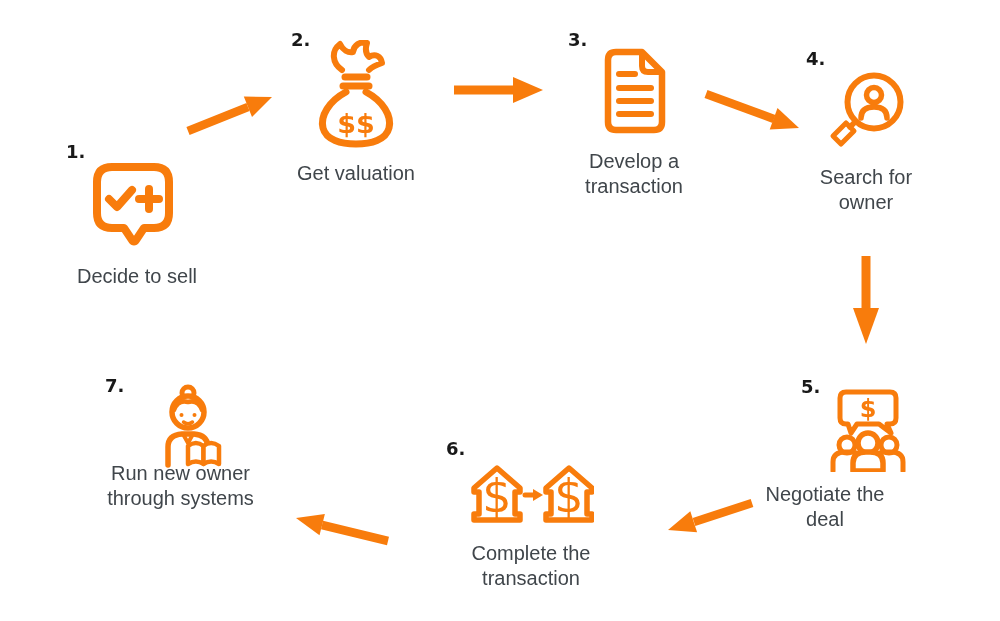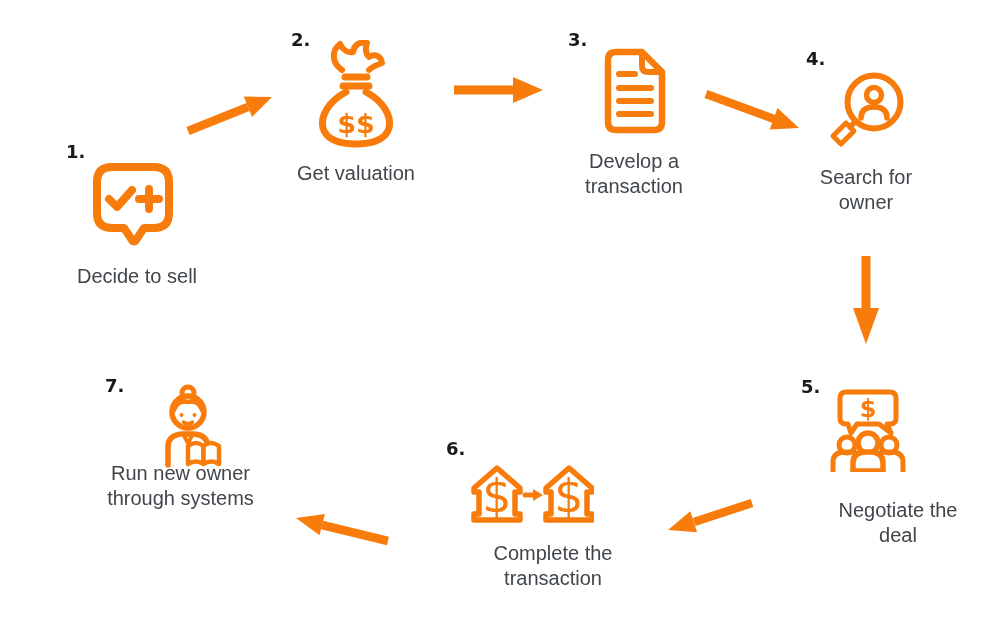--- a/index.html
+++ b/index.html
@@ -113,34 +113,34 @@
     <svg class="ic" style="left:826px;top:388px;" width="84" height="84" viewBox="0 0 84 84">
       <path class="st" stroke-width="5" d="M 20 4 L 64 4 Q 70 4 70 10 L 70 30 Q 70 36 64 36 L 61 36 L 65 45 L 53 36 L 31 36 L 25 45 L 22 36 L 20 36 Q 14 36 14 30 L 14 10 Q 14 4 20 4 Z"></path>
       <text class="money" x="42" y="29" font-size="24" font-weight="600" text-anchor="middle">$</text>
       <circle class="st" stroke-width="5" cx="21" cy="57" r="8"></circle>
       <path class="st" stroke-width="5" d="M 7 83 L 7 74 Q 7 64 19 64 L 25 64 Q 31 64 34 68"></path>
       <circle class="st" stroke-width="5" cx="63" cy="57" r="8"></circle>
       <path class="st" stroke-width="5" d="M 77 83 L 77 74 Q 77 64 65 64 L 59 64 Q 53 64 50 68"></path>
       <circle class="stw" stroke-width="5.5" cx="42" cy="55" r="10"></circle>
       <path class="stw" stroke-width="5.5" d="M 27 83 L 27 75 Q 27 64 40 64 L 44 64 Q 57 64 57 75 L 57 83 Z"></path>
     </svg>
-    <div class="label" style="left:823px;top:482px;width:150px;margin-top:16px;">Negotiate the deal</div>
+    <div class="label" style="left:750px;top:482px;width:150px;">Negotiate the deal</div>
   </div>
 
   <div>
     <span class="num" style="left:446px;top:440px;">6.</span>
     <svg class="ic" style="left:468px;top:463px;" width="126" height="64" viewBox="0 0 126 64">
       <path class="st" stroke-width="5.5" d="M 6 57 L 6 51 L 11 51 L 11 29 L 6 29 L 6 25 L 29 5 L 52 25 L 52 29 L 47 29 L 47 51 L 52 51 L 52 57 Z"></path>
       <text class="money" x="29" y="49" font-size="46" font-weight="500" text-anchor="middle">$</text>
       <line x1="57" y1="32" x2="66" y2="32" stroke="var(--accent)" stroke-width="5" stroke-linecap="round"></line>
       <polygon points="75,32 65,26 65,38" fill="var(--accent)"></polygon>
       <path class="st" stroke-width="5.5" d="M 78 57 L 78 51 L 83 51 L 83 29 L 78 29 L 78 25 L 101 5 L 124 25 L 124 29 L 119 29 L 119 51 L 124 51 L 124 57 Z"></path>
       <text class="money" x="101" y="49" font-size="46" font-weight="500" text-anchor="middle">$</text>
     </svg>
-    <div class="label" style="left:473px;top:541px;width:160px;">Complete the transaction</div>
+    <div class="label" style="left:451px;top:541px;width:160px;">Complete the transaction</div>
   </div>
 
   <div>
     <span class="num" style="left:105px;top:377px;">7.</span>
     <svg class="ic" style="left:152px;top:384px;" width="76" height="84" viewBox="0 0 76 84">
       <circle class="st" stroke-width="5" cx="36" cy="9" r="6"></circle>
       <circle class="stw" stroke-width="5.5" cx="36" cy="28" r="16"></circle>
       <path class="st" stroke-width="4.5" d="M 22 26 Q 26 15 36 18 M 36 18 Q 46 15 50 26"></path>
       <circle class="dot" cx="29.5" cy="31" r="2"></circle>
       <circle class="dot" cx="42.5" cy="31" r="2"></circle>

